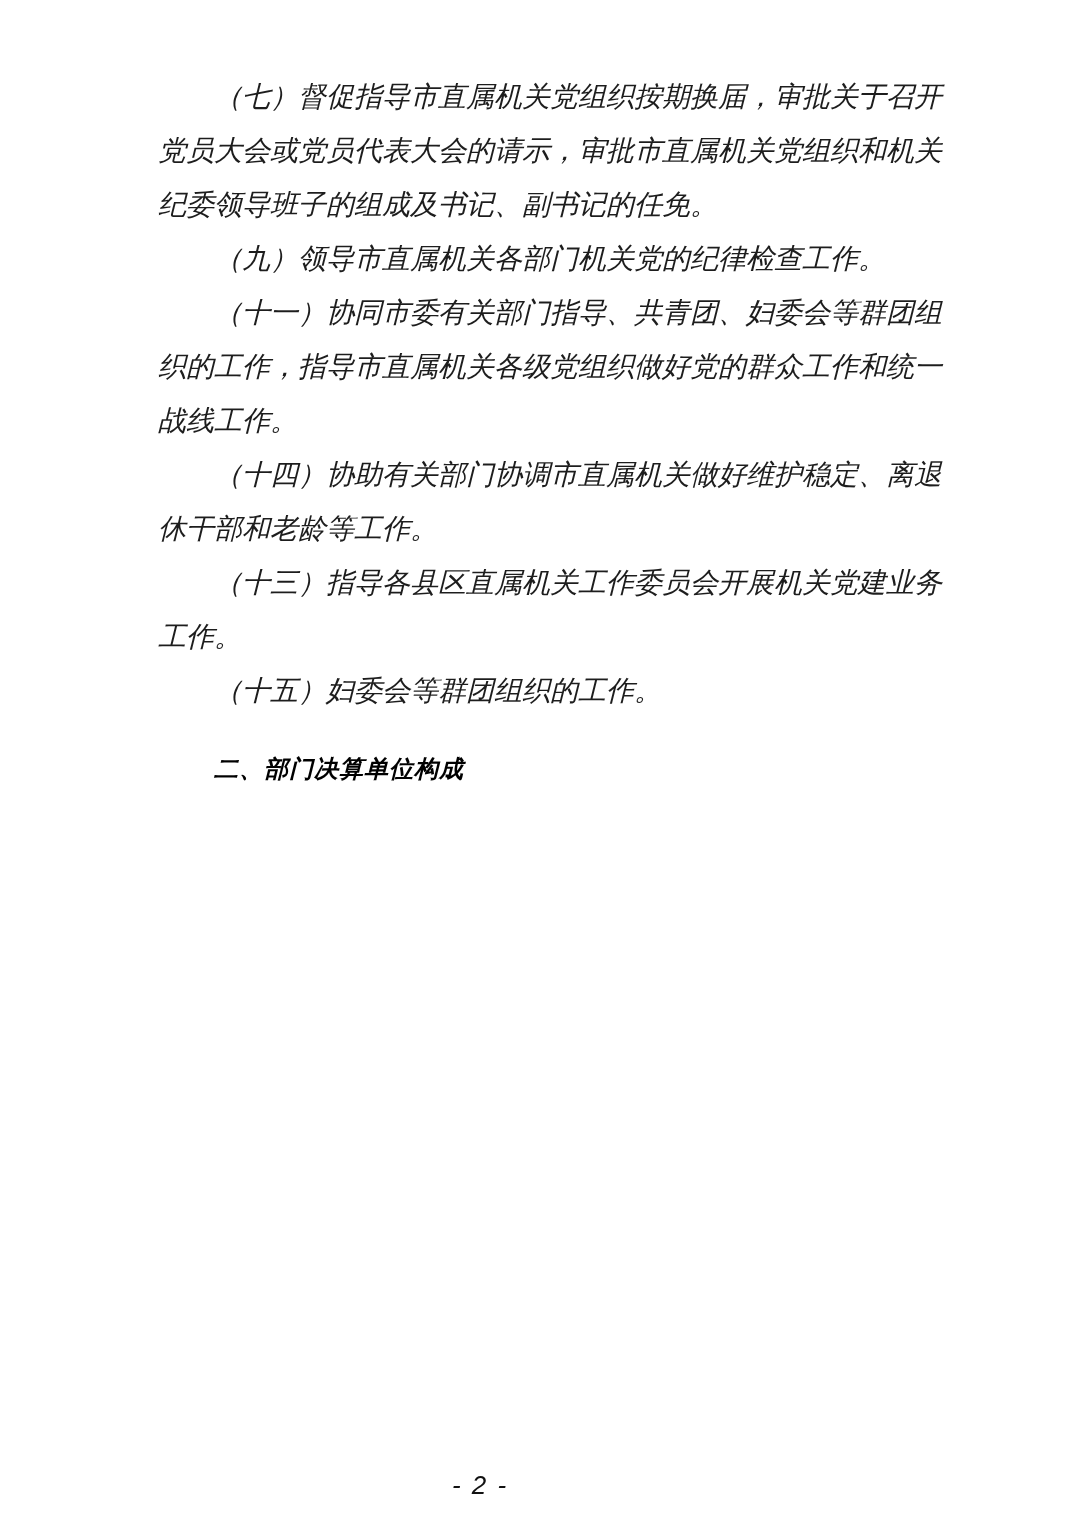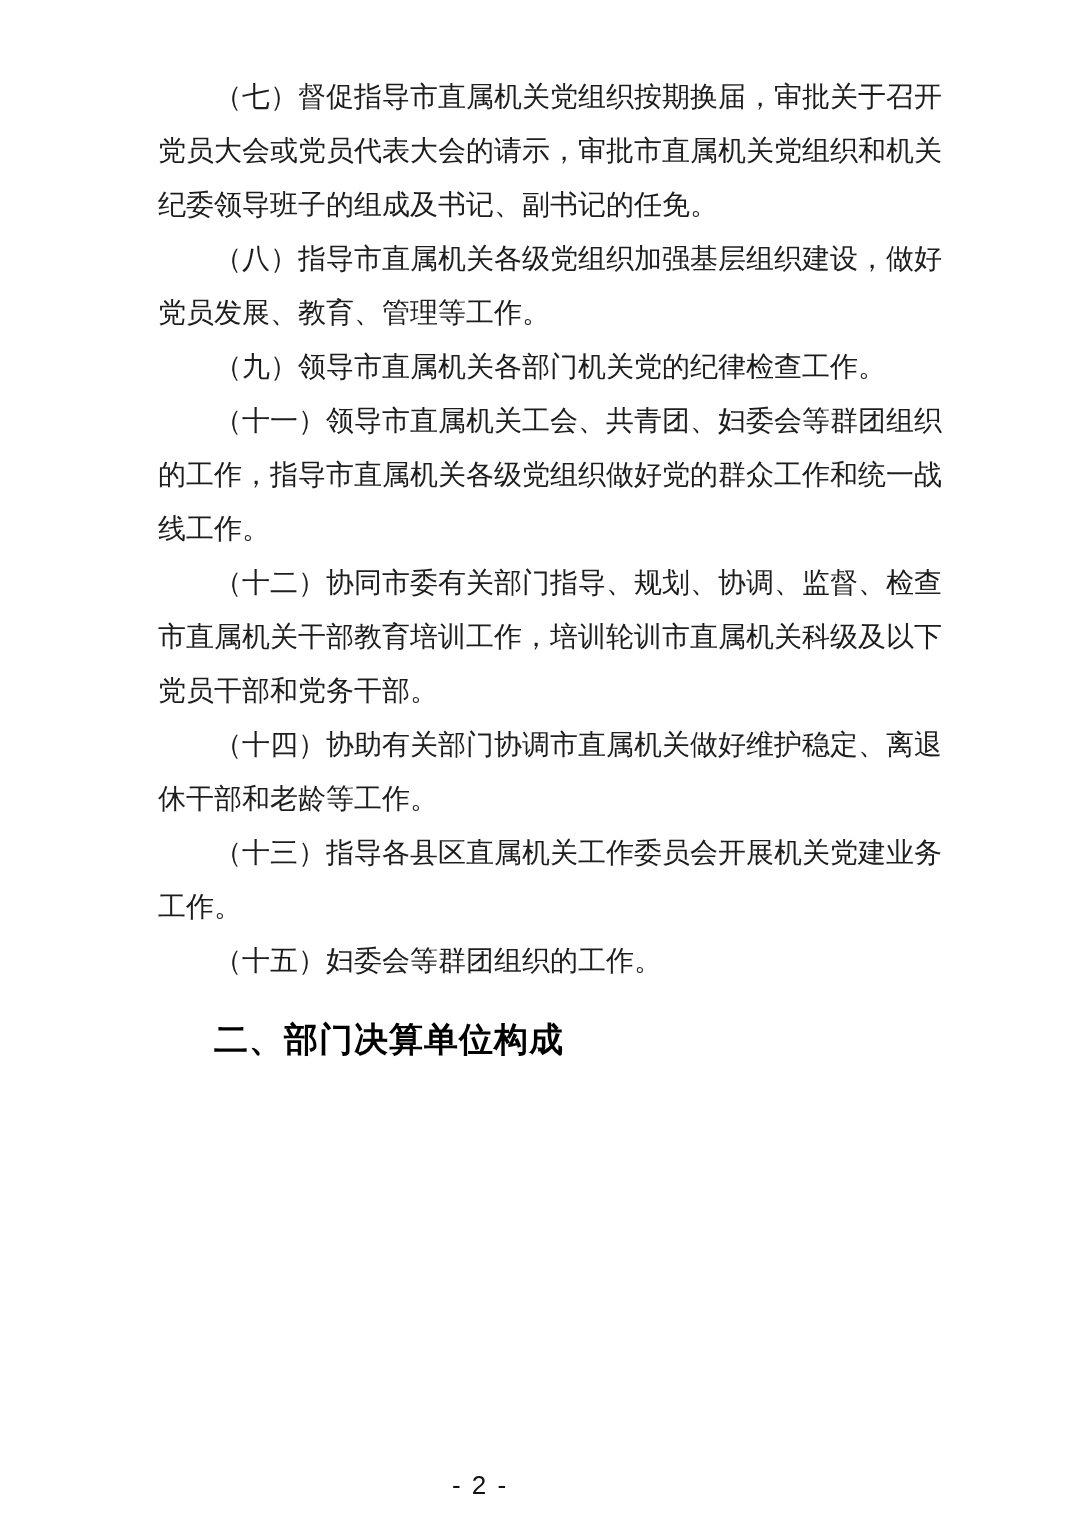--- a/index.html
+++ b/index.html
@@ -7,20 +7,21 @@
     padding: 0;
     background: #ffffff;
   }
   .page {
     position: relative;
     width: 960px;
     height: 1520px;
     background: #ffffff;
     overflow: hidden;
     font-family: "Liberation Serif", "DejaVu Serif", serif;
+    font-style: italic;
   }
   .text-block {
     position: absolute;
     left: 158px;
     top: 70px;
     width: 784px;
   }
   .paragraph {
     margin: 0;
     padding: 0;
@@ -29,21 +30,21 @@
     color: #1d1d1d;
     text-align: justify;
     text-justify: inter-ideograph;
     text-indent: 2em;
     font-weight: 400;
   }
   .section-heading {
     margin: 24px 0 0 0;
     padding: 0;
     font-family: "Liberation Sans", "DejaVu Sans", sans-serif;
-    font-size: 34px;
+    font-size: 24px;
     line-height: 54px;
     font-weight: 700;
     color: #000000;
     text-indent: 56px;
     letter-spacing: 1px;
   }
   .footer {
     position: absolute;
     left: 0;
     top: 1470px;
@@ -57,24 +58,22 @@
     letter-spacing: 2px;
   }
 </style>
 </head>
 <body>
 
 <div class="page">
   <main class="text-block">
     <div id="paragraph-list">
         <p class="paragraph">（七）督促指导市直属机关党组织按期换届，审批关于召开党员大会或党员代表大会的请示，审批市直属机关党组织和机关纪委领导班子的组成及书记、副书记的任免。</p>
-        <p class="paragraph">（八）指导市直属机关各级党组织加强基层组织建设，做好党员发展、教育、管理等工作。</p>
         <p class="paragraph">（九）领导市直属机关各部门机关党的纪律检查工作。</p>
-        <p class="paragraph">（十一）领导市直属机关工会、共青团、妇委会等群团组织的工作，指导市直属机关各级党组织做好党的群众工作和统一战线工作。</p>
-        <p class="paragraph">（十二）协同市委有关部门指导、规划、协调、监督、检查市直属机关干部教育培训工作，培训轮训市直属机关科级及以下党员干部和党务干部。</p>
+        <p class="paragraph">（十一）协同市委有关部门指导、共青团、妇委会等群团组织的工作，指导市直属机关各级党组织做好党的群众工作和统一战线工作。</p>
         <p class="paragraph">（十四）协助有关部门协调市直属机关做好维护稳定、离退休干部和老龄等工作。</p>
         <p class="paragraph">（十三）指导各县区直属机关工作委员会开展机关党建业务工作。</p>
         <p class="paragraph">（十五）妇委会等群团组织的工作。</p>
       </div>
     <h2 class="section-heading">二、部门决算单位构成</h2>
   </main>
   <footer class="footer">
     <span class="page-number">- 2 -</span>
   </footer>
 </div>

